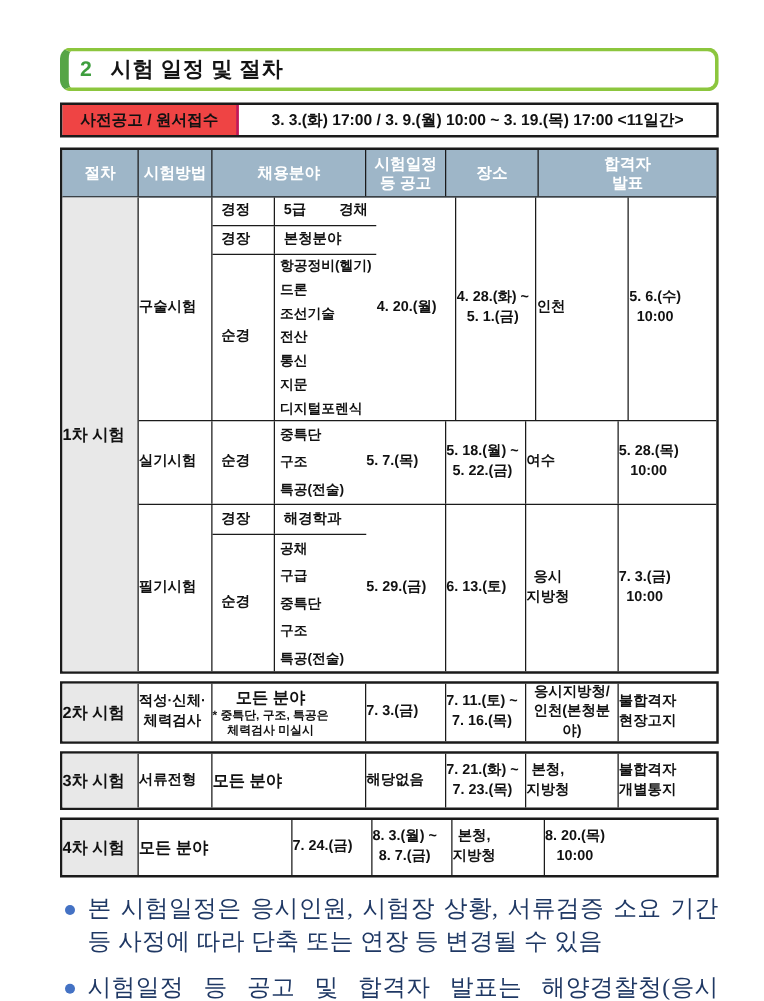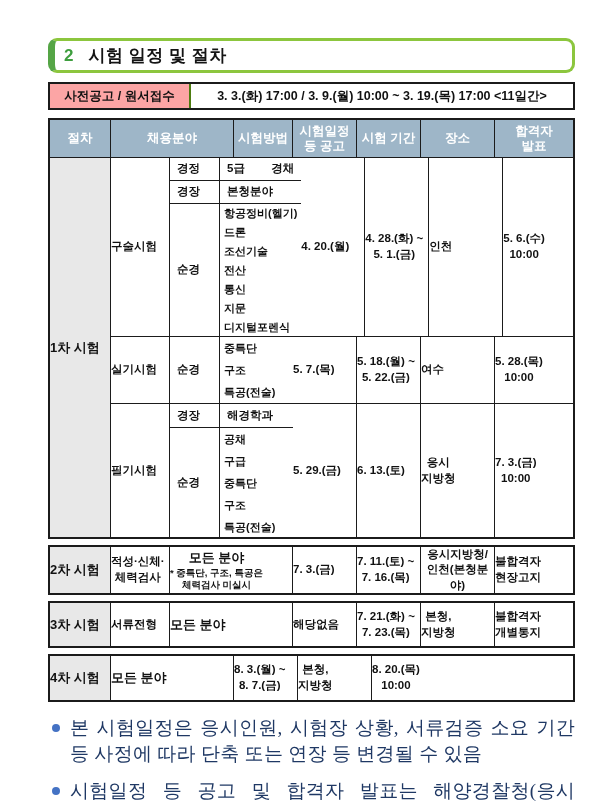--- a/index.html
+++ b/index.html
@@ -17,21 +17,21 @@
     height:35px; border:3px solid #8cc63e; border-left:7px solid #55a546;
     border-radius:9px; display:flex; align-items:center; margin-bottom:9px;
     background:#fff;
   }
   .title-num { color:#3e9e3e; font-weight:800; font-size:17px; margin:0 15px 0 9px; }
   .title-text { color:#141414; font-weight:800; font-size:17px; letter-spacing:0.5px; }
 
   
   .pre-row { border:2px solid #1b1b1b; display:flex; height:28px; margin-bottom:8px; }
   .pre-label {
-    flex:0 0 141px; background:#fca5a5; border-right:2px solid #4d7c0f;
+    flex:0 0 141px; background:#ef4444; border-right:2px solid #be185d;
     display:flex; align-items:center; justify-content:center;
     font-weight:800; font-size:12.5px;
   }
   .pre-value { flex:1; display:flex; align-items:center; justify-content:center; font-weight:800; font-size:12.5px; }
 
   
   .block { border:2px solid #1b1b1b; width:527px; margin-bottom:6px; }
   .hrow { display:flex; height:38px; background:#9eb6c8; border-bottom:1px solid #1b1b1b; }
   .hcell {
     color:#ffffff; font-weight:800; font-size:12.5px; text-align:center;
@@ -97,25 +97,24 @@
   </div>
 
   <div class="pre-row">
     <div class="pre-label">사전공고 / 원서접수</div>
     <div class="pre-value">3. 3.(화) 17:00  /  3. 9.(월) 10:00  ~  3. 19.(목) 17:00  &lt;11일간&gt;</div>
   </div>
 
   <div class="block">
     <div class="hrow">
       <div class="hcell c-stage">절차</div>
+      <div class="hcell c-method">시험방법</div>
       <div class="hcell c-rf">채용분야</div>
-      <div class="hcell c-method">시험방법</div>
       <div class="hcell c-ann">시험일정
 등 공고</div>
-      <div class="hcell c-per">시험 기간</div>
       <div class="hcell c-place">장소</div>
       <div class="hcell c-result">합격자
 발표</div>
     </div>
 
     <div class="body-row">
       <div class="cell stage-cell c-stage">1차 시험</div>
       <div class="rest">
 
         <div class="sect">
@@ -240,20 +239,21 @@
 지방청</div>
       <div class="cell c-result">불합격자
 개별통지</div>
     </div>
   </div>
 
   <div class="block">
     <div class="body-row r4">
       <div class="cell stage-cell c-stage">4차 시험</div>
       <div class="cell c-rf field-main">모든 분야</div>
+      <div class="cell c-ann">7. 24.(금)</div>
       <div class="cell c-per">8. 3.(월) ~
 8. 7.(금)</div>
       <div class="cell c-place">본청,
 지방청</div>
       <div class="cell c-result heavy">8. 20.(목)
 10:00</div>
     </div>
   </div>
 
   <div class="notes">

